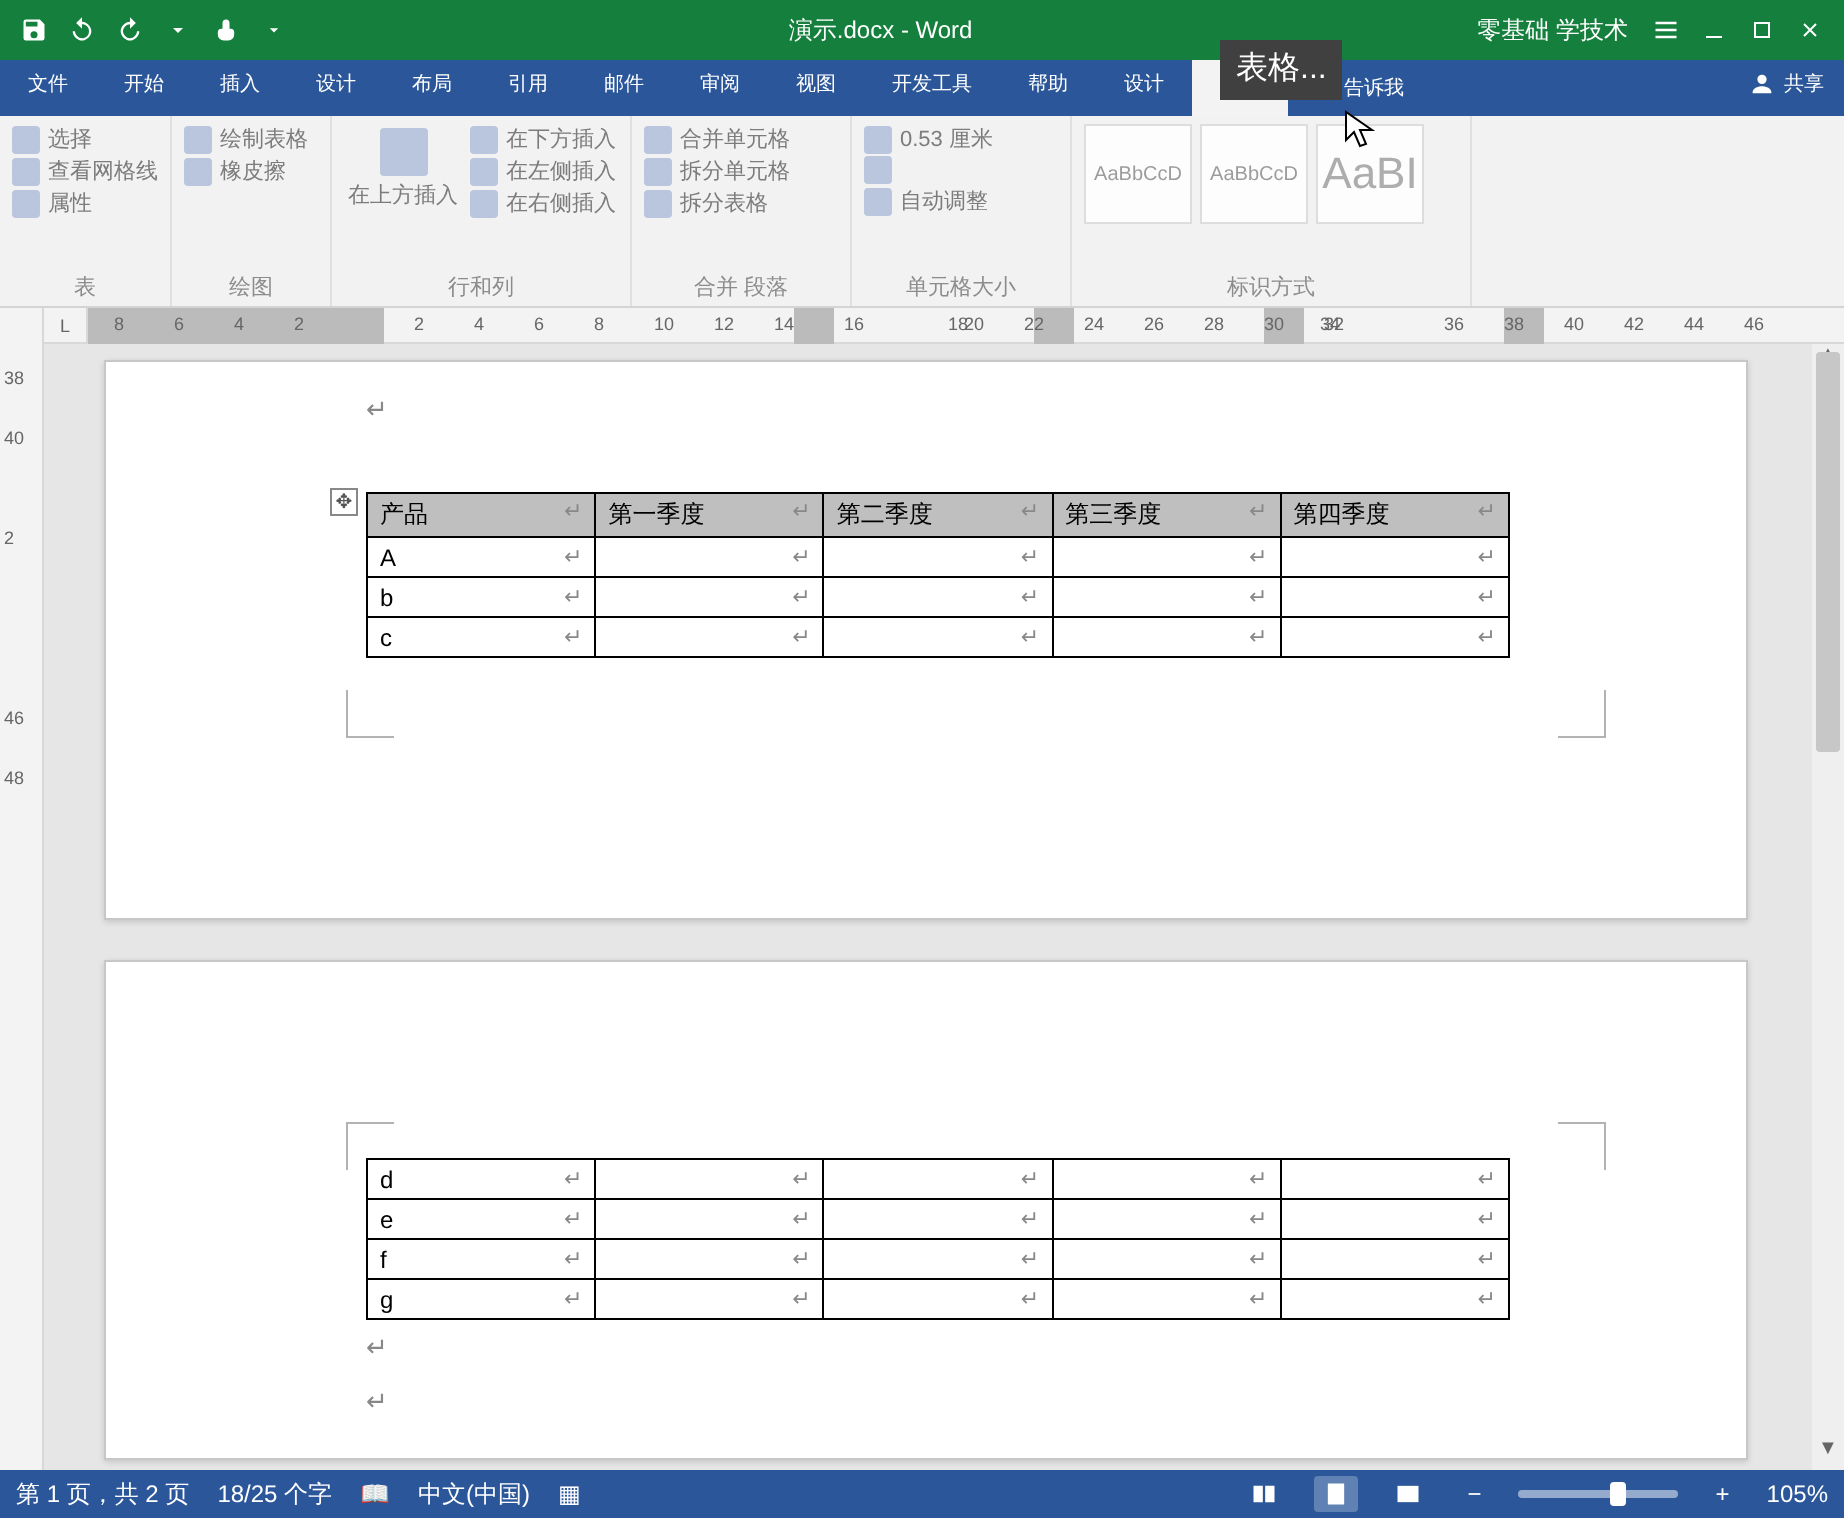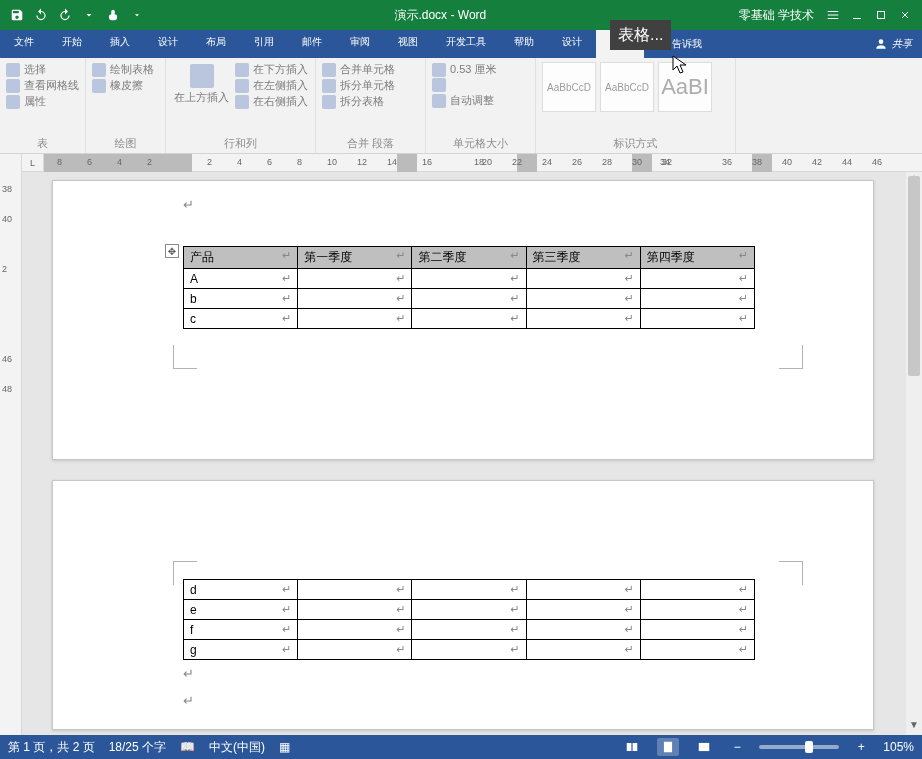--- a/index.html
+++ b/index.html
@@ -56,21 +56,21 @@
   .menubar .tab {
     padding: 5px 14px;
     cursor: pointer;
     white-space: nowrap;
   }
   .menubar .tab.active {
     background:#f3f3f3; color:#2b579a;
   }
   .menubar .spacer { flex:1; }
   .menubar .tellme { padding:5px 10px; display:flex; align-items:center; gap:4px;}
-  .menubar .share { padding:5px 10px; display:flex; align-items:center; gap:4px;font-style:italic;}
+  .menubar .share { padding:5px 10px; display:flex; align-items:flex-start; gap:4px;}
 
   
   .ribbon {
     height: 96px;
     background: #f3f3f3;
     border-bottom: 1px solid #d4d4d4;
     display: flex;
     color:#777;
     opacity:0.95;
     font-size:11px;

